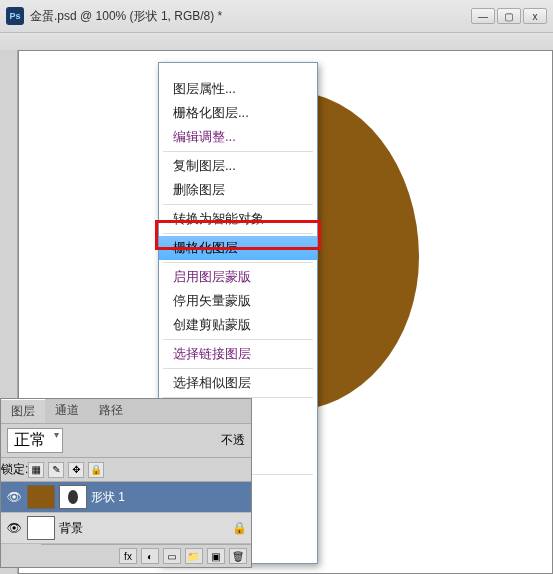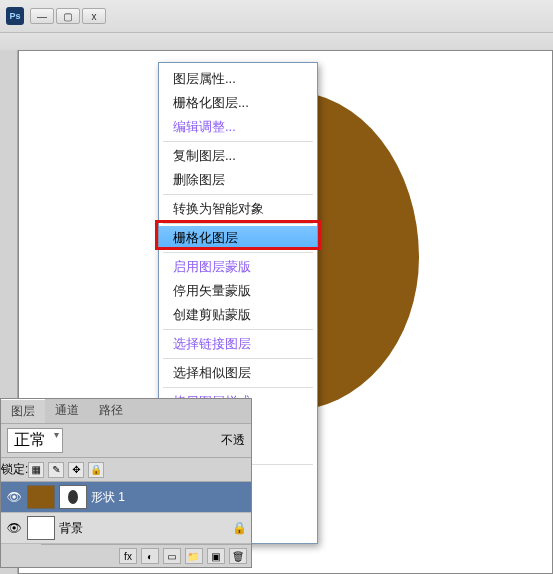--- a/index.html
+++ b/index.html
@@ -17,23 +17,23 @@
 
 
 .toolbar { position: absolute; left: 0; top: 50px; width: 18px; height: 524px; background: #d2d2d2; border-right: 1px solid #aaa; }
 
 
 .canvas-wrap { position: absolute; left: 18px; top: 50px; right: 0; bottom: 0; background: #fff; border: 1px solid #888; }
 .canvas { position: absolute; left: 0; top: 0; width: 100%; height: 100%; background: #fff; }
 .egg { position: absolute; left: 140px; top: 40px; width: 260px; height: 320px; background: #8a5a12; border-radius: 50% / 52% 52% 48% 48%; }
 
 
-.ctxmenu { position: absolute; left: 158px; top: 62px; width: 160px; background: #fff; border: 1px solid #7a98b8; box-shadow: 2px 3px 7px rgba(0,0,0,0.35); padding: 4px 0; }
+.ctxmenu { position: absolute; left: 158px; top: 62px; width: 160px; background: #fff; border: 1px solid #7a98b8; box-shadow: 2px 3px 7px rgba(0,0,0,0.35); padding: 14px 0; }
 .ctxmenu .item { padding: 3px 14px; font-size: 13px; color: #222; white-space: nowrap; cursor: default; }
-.ctxmenu .item.disabled { color: #8b5cf6; }
+.ctxmenu .item.disabled { color: #701a75; }
 .ctxmenu .sep { height: 1px; background: #ddd; margin: 2px 4px; }
 .ctxmenu .item.highlight { background: linear-gradient(#7ec4ff,#5bb4ff); color: #000; }
 .ctxmenu .hotbox { position: absolute; border: 3px solid #d11; pointer-events: none; }
 
 
 .layerspanel { position: absolute; left: 0; top: 398px; width: 252px; background: #d2d2d2; border: 1px solid #888; font-size: 12px; }
 .tabs { display: flex; background: #c8c8c8; border-bottom: 1px solid #aaa; }
 .tab { padding: 3px 10px; font-size: 12px; color: #444; }
 .tab.active { background: #d2d2d2; border-top: 1px solid #fff; }
 .row1 { display: flex; align-items: center; padding: 4px 6px; gap: 6px; border-bottom: 1px solid #aaa; }
@@ -51,20 +51,21 @@
 .thumb.mask { background: #fff; }
 .thumb.mask .eggmini { width: 10px; height: 14px; background: #333; border-radius: 50%; }
 .panelfooter { display: flex; justify-content: flex-end; gap: 4px; padding: 3px 4px; background: #d2d2d2; border-top: 1px solid #aaa; margin-left: 40px; }
 .pficon { width: 18px; height: 16px; background: #e2e2e2; border: 1px solid #aaa; font-size: 10px; display: flex; align-items: center; justify-content: center; }
 </style>
 </head>
 <body>
 
 <div class="titlebar">
   <div class="psicon">Ps</div>
+  <div class="title">金蛋.psd @ 100% (形状 1, RGB/8) *</div>
   <div class="winbtns">
     <div class="winbtn">—</div>
     <div class="winbtn">▢</div>
     <div class="winbtn">x</div>
   </div>
 </div>
 
 <div class="menubar"></div>
 
 <div class="toolbar"></div>

